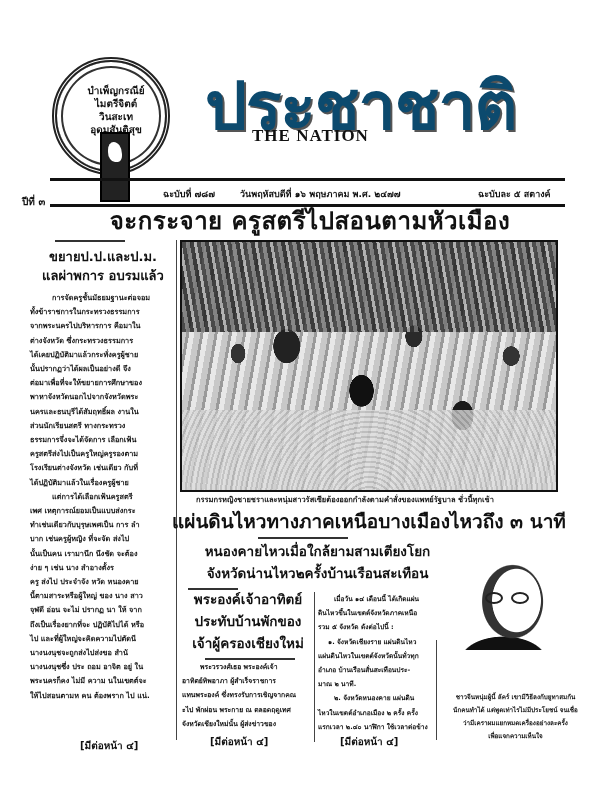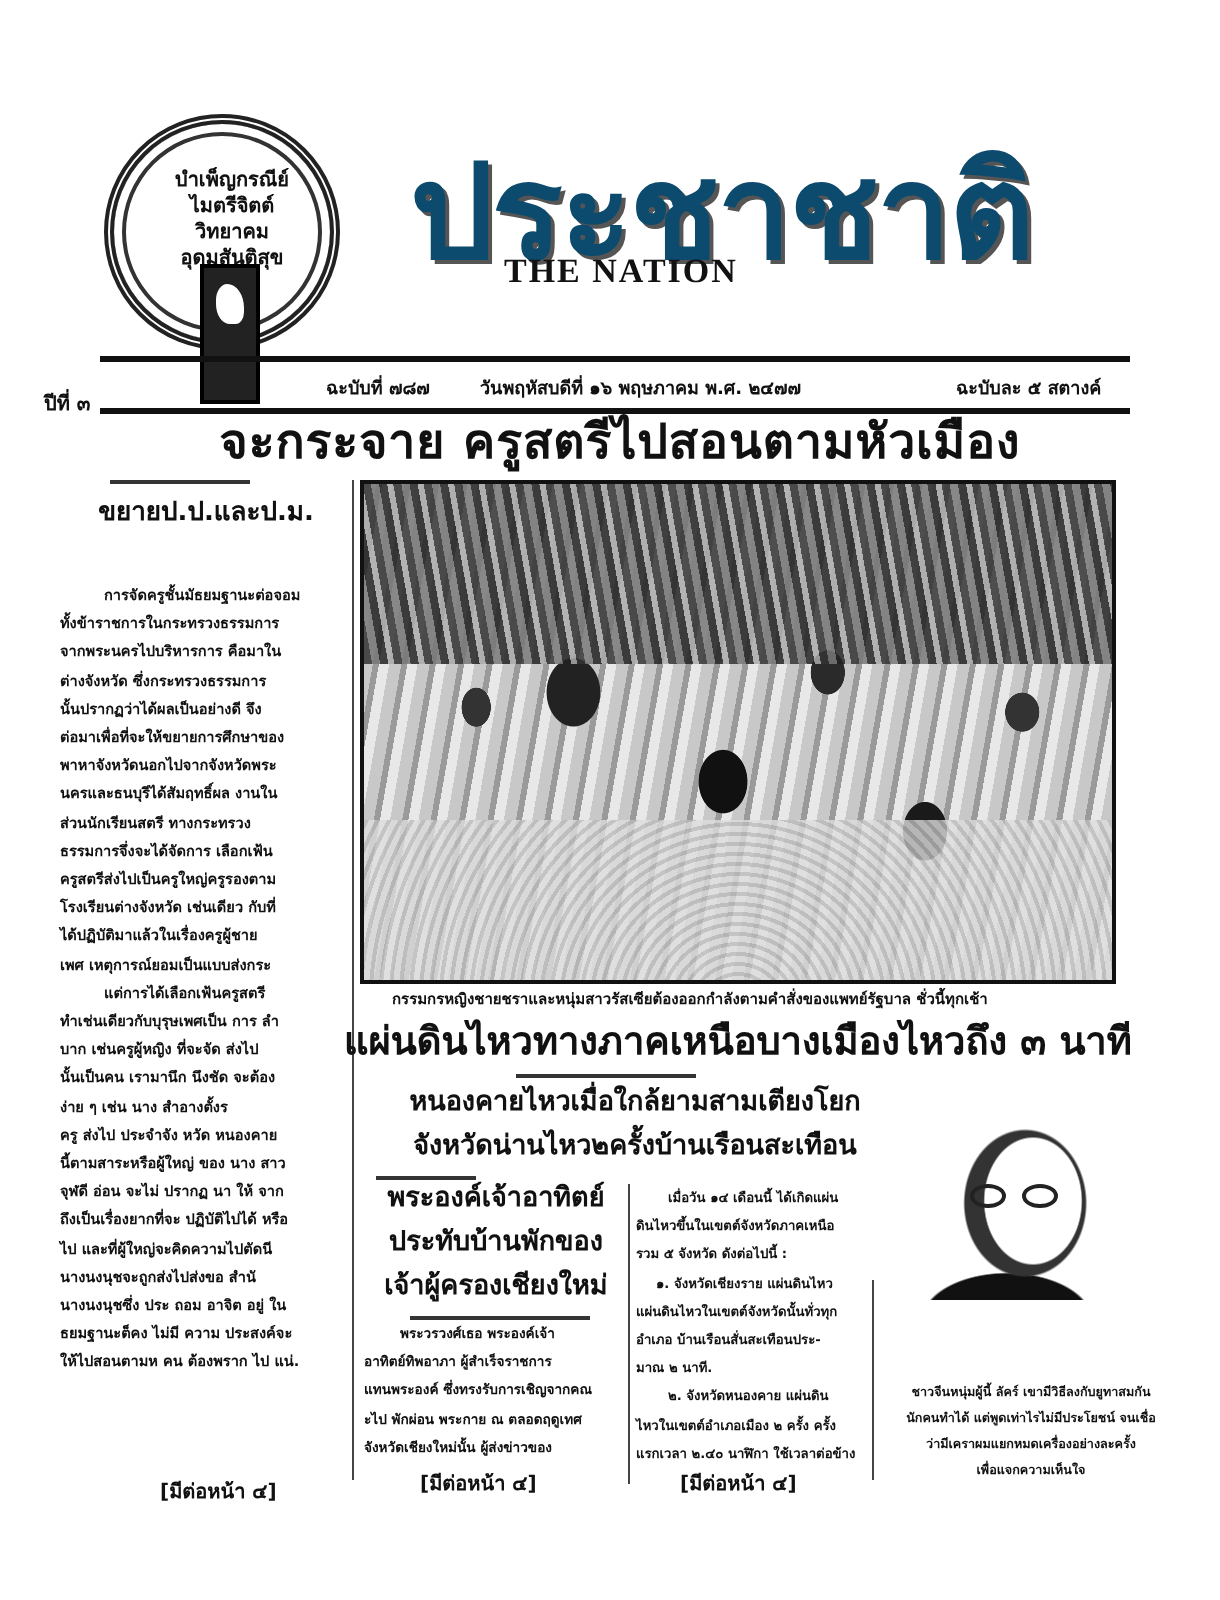--- a/index.html
+++ b/index.html
@@ -56,69 +56,71 @@
   .vline { position: absolute; width: 1px; background: #444; }
   .hline { position: absolute; height: 1.5px; background: #333; }
 </style>
 </head>
 <body>
 
 <div class="seal"></div>
 <div class="seal-text">
   <div>บำเพ็ญกรณีย์</div>
   <div>ไมตรีจิตต์</div>
-  <div>วิทยาคม</div>
+  <div>วินสะเท</div>
   <div>อุดมสันติสุข</div>
 </div>
 <div class="seal-img"></div>
 
 <div class="masthead-title">ประชาชาติ</div>
 <div class="nation">THE NATION</div>
 
 <div class="rule" style="left:50px;top:178px;width:515px;height:3px;"></div>
 <div class="issue-line" style="left:22px;top:194px;font-size:10px;">ปีที่ ๓</div>
 <div class="issue-line" style="left:163px;">ฉะบับที่ ๗๘๗</div>
 <div class="issue-line" style="left:240px;">วันพฤหัสบดีที่ ๑๖ พฤษภาคม พ.ศ. ๒๔๗๗</div>
 <div class="issue-line" style="left:478px;">ฉะบับละ ๕ สตางค์</div>
 <div class="rule" style="left:50px;top:204px;width:515px;height:3px;"></div>
 
 <div class="headline" style="top:206px;">จะกระจาย ครูสตรีไปสอนตามหัวเมือง</div>
 <div class="hline" style="left:55px;top:240px;width:70px;"></div>
 
 <div class="col-head" style="top:247px;">
   <div>ขยายป.ป.และป.ม.</div>
+  <div>แลผ่าพการ อบรมแล้ว</div>
 </div>
 <div class="body-text" style="left:30px;top:291px;width:145px;">
   <div style="padding-left:22px">การจัดครูชั้นมัธยมฐานะต่อจอม</div>
   <div>ทั้งข้าราชการในกระทรวงธรรมการ</div>
   <div>จากพระนครไปบริหารการ คือมาใน</div>
   <div>ต่างจังหวัด ซึ่งกระทรวงธรรมการ</div>
+  <div>ได้เคยปฏิบัติมาแล้วกระทั่งครูผู้ชาย</div>
   <div>นั้นปรากฏว่าได้ผลเป็นอย่างดี จึง</div>
   <div>ต่อมาเพื่อที่จะให้ขยายการศึกษาของ</div>
   <div>พาหาจังหวัดนอกไปจากจังหวัดพระ</div>
   <div>นครและธนบุรีได้สัมฤทธิ์ผล งานใน</div>
   <div>ส่วนนักเรียนสตรี ทางกระทรวง</div>
   <div>ธรรมการจึ่งจะได้จัดการ เลือกเฟ้น</div>
   <div>ครูสตรีส่งไปเป็นครูใหญ่ครูรองตาม</div>
   <div>โรงเรียนต่างจังหวัด เช่นเดียว กับที่</div>
   <div>ได้ปฏิบัติมาแล้วในเรื่องครูผู้ชาย</div>
+  <div style="padding-left:22px">แต่การได้เลือกเฟ้นครูสตรี</div>
   <div>เพศ เหตุการณ์ยอมเป็นแบบส่งกระ</div>
-  <div style="padding-left:22px">แต่การได้เลือกเฟ้นครูสตรี</div>
   <div>ทำเช่นเดียวกับบุรุษเพศเป็น การ ลำ</div>
   <div>บาก เช่นครูผู้หญิง ที่จะจัด ส่งไป</div>
   <div>นั้นเป็นคน เรามานึก นึงชัด จะต้อง</div>
   <div>ง่าย ๆ เช่น นาง สำอางตั้งร</div>
   <div>ครู ส่งไป ประจำจัง หวัด หนองคาย</div>
   <div>นี้ตามสาระหรือผู้ใหญ่ ของ นาง สาว</div>
   <div>จุฬดี อ่อน จะไม่ ปรากฏ นา ให้ จาก</div>
   <div>ถึงเป็นเรื่องยากที่จะ ปฏิบัติไปได้ หรือ</div>
   <div>ไป และที่ผู้ใหญ่จะคิดความไปตัดนี</div>
   <div>นางนงนุชจะถูกส่งไปส่งขอ สำนั</div>
   <div>นางนงนุชซึ่ง ประ ถอม อาจิต อยู่ ใน</div>
-  <div>ธยมฐานะต็คง ไม่มี ความ ประสงค์จะ</div>
+  <div>พระนครก็คง ไม่มี ความ นในเขตต์จะ</div>
   <div>ให้ไปสอนตามห คน ต้องพราก ไป แน่.</div>
 </div>
 <div class="more" style="left:80px;top:738px;">[มีต่อหน้า ๔]</div>
 <div class="vline" style="left:176px;top:240px;height:500px;"></div>
 
 <div class="photo">
   <div class="photo-top"></div>
   <div class="photo-ground"></div>
 </div>
 <div class="caption">กรรมกรหญิงชายชราและหนุ่มสาวรัสเซียต้องออกกำลังตามคำสั่งของแพทย์รัฐบาล ชั่วนี้ทุกเช้า</div>

